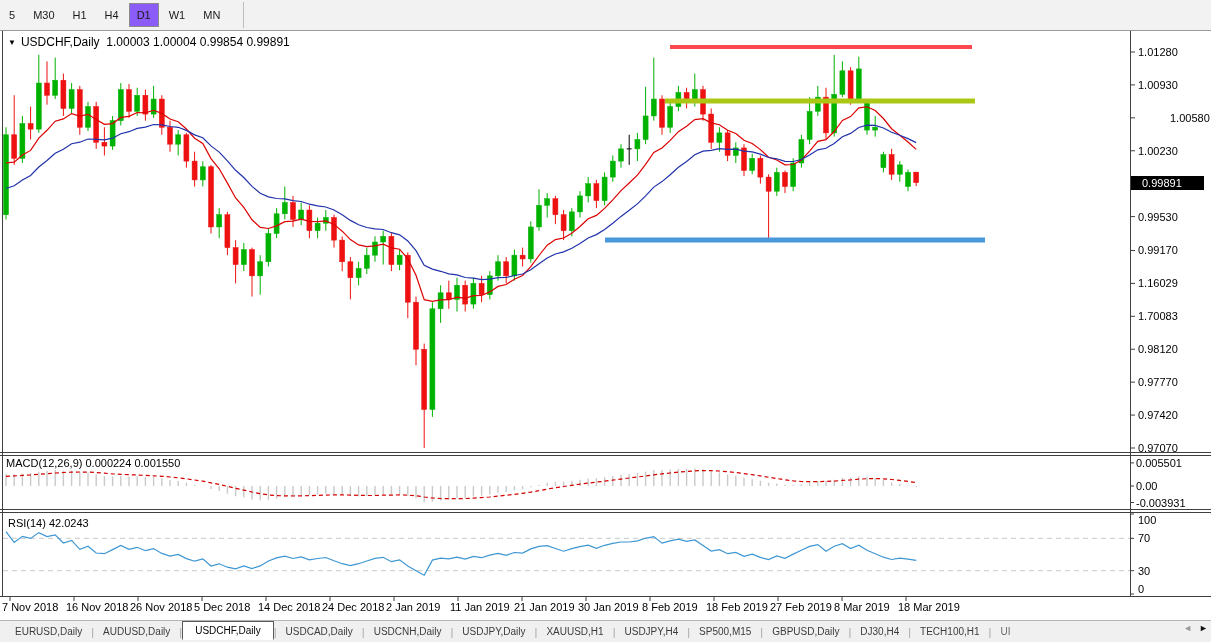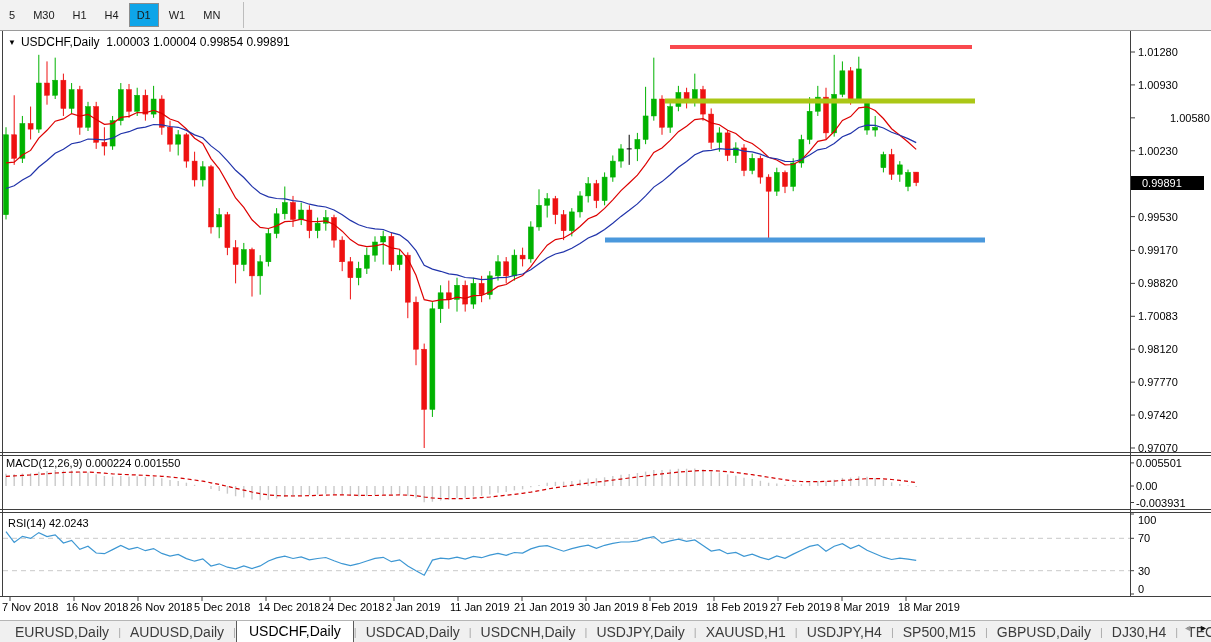--- a/index.html
+++ b/index.html
@@ -3,35 +3,35 @@
 <meta charset="utf-8">
 <style>
   html,body{margin:0;padding:0;background:#fff;}
   #app{position:relative;width:1211px;height:642px;overflow:hidden;background:#fff;
        font-family:"Liberation Sans",sans-serif;-webkit-font-smoothing:none;}
   
   #toolbar{position:absolute;left:0;top:0;width:1211px;height:30px;background:#f2f2f2;
            border-bottom:1px solid #9a9a9a;display:flex;align-items:center;z-index:3;}
   .tf-btn{height:22px;margin:0 1px;padding:0 7px;font-size:11px;color:#1a1a1a;line-height:22px;
           text-align:center;border:1px solid transparent;background:transparent;cursor:default;}
-  .tf-btn.active{background:#0ea5e9;border:1px solid #8c8c8c;text-align:center;}
+  .tf-btn.active{background:#8b5cf6;border:1px solid #8c8c8c;text-align:center;}
   .tb-sep{width:1px;height:26px;background:#bdbdbd;margin-left:14px;}
   
   .chart-title{position:absolute;left:8px;top:35px;font-size:12px;color:#000;z-index:2;white-space:nowrap;}
   .chart-title .tri{font-size:8px;vertical-align:1px;margin-right:5px;}
   .pane-label{position:absolute;font-size:11px;color:#000;z-index:2;white-space:nowrap;}
   .axis-label{position:absolute;font-size:11px;color:#000;z-index:2;white-space:nowrap;}
   .date-label{position:absolute;top:601px;font-size:11px;color:#000;z-index:2;white-space:nowrap;}
   #price-tag{position:absolute;left:1131px;width:62px;height:14px;background:#000;color:#fff;
              font-size:11px;line-height:14px;padding-left:11px;z-index:2;}
   
   #tabbar{position:absolute;left:0;top:620px;width:1211px;height:22px;background:#f0f0f0;
           border-top:1px solid #b5b5b5;display:flex;align-items:center;z-index:3;
           padding-left:6px;box-sizing:border-box;overflow:hidden;}
-  .tab{font-size:14px;color:#3c3c3c;padding:3px 9px;white-space:nowrap;cursor:default;}
+  .tab{font-size:10px;color:#3c3c3c;padding:3px 9px;white-space:nowrap;cursor:default;}
   .tab.active{background:#fff;border:1px solid #5a5a5a;border-bottom:1px solid #fff;color:#000;
               position:relative;top:-1px;padding:3px 12px;}
   .tab-sep{color:#a8a8a8;font-size:11px;}
   .tab.truncated{color:#6a6a6a;padding-right:2px;}
   #tab-arrows{position:absolute;right:3px;top:623px;z-index:4;font-size:9px;user-select:none;}
   #tab-arrows .arr-left{color:#999;margin-right:7px;}
   #tab-arrows .arr-right{color:#111;}
   svg{position:absolute;left:0;top:0;z-index:1;}
 </style>
 </head>
@@ -58,21 +58,21 @@
 
   <div id="price-tag" style="top: 175.649px;">0.99891</div>
 
   <div id="axis-labels">
       <div class="axis-label" style="left: 1138px; top: 46px;">1.01280</div>
       <div class="axis-label" style="left: 1138px; top: 78.921px;">1.00930</div>
       <div class="axis-label" style="left: 1138px; top: 111.842px; margin-left: 32px;">1.00580</div>
       <div class="axis-label" style="left: 1138px; top: 144.763px;">1.00230</div>
       <div class="axis-label" style="left: 1138px; top: 210.605px;">0.99530</div>
       <div class="axis-label" style="left: 1138px; top: 244.467px;">0.99170</div>
-      <div class="axis-label" style="left: 1138px; top: 277.388px;">0.98820</div>
+      <div class="axis-label" style="left: 1138px; top: 277.388px;">1.16029</div>
       <div class="axis-label" style="left: 1138px; top: 310.309px;">1.70083</div>
       <div class="axis-label" style="left: 1138px; top: 343.23px;">0.98120</div>
       <div class="axis-label" style="left: 1138px; top: 376.151px;">0.97770</div>
       <div class="axis-label" style="left: 1138px; top: 409.072px;">0.97420</div>
       <div class="axis-label" style="left: 1138px; top: 441.993px;">0.97070</div>
       <div class="axis-label" style="left: 1136px; top: 456.896px;">0.005501</div>
       <div class="axis-label" style="left: 1136px; top: 480px;">0.00</div>
       <div class="axis-label" style="left: 1136px; top: 496.51px;">-0.003931</div>
       <div class="axis-label" style="left: 1138px; top: 514px;">100</div>
       <div class="axis-label" style="left: 1138px; top: 532.3px;">70</div>

